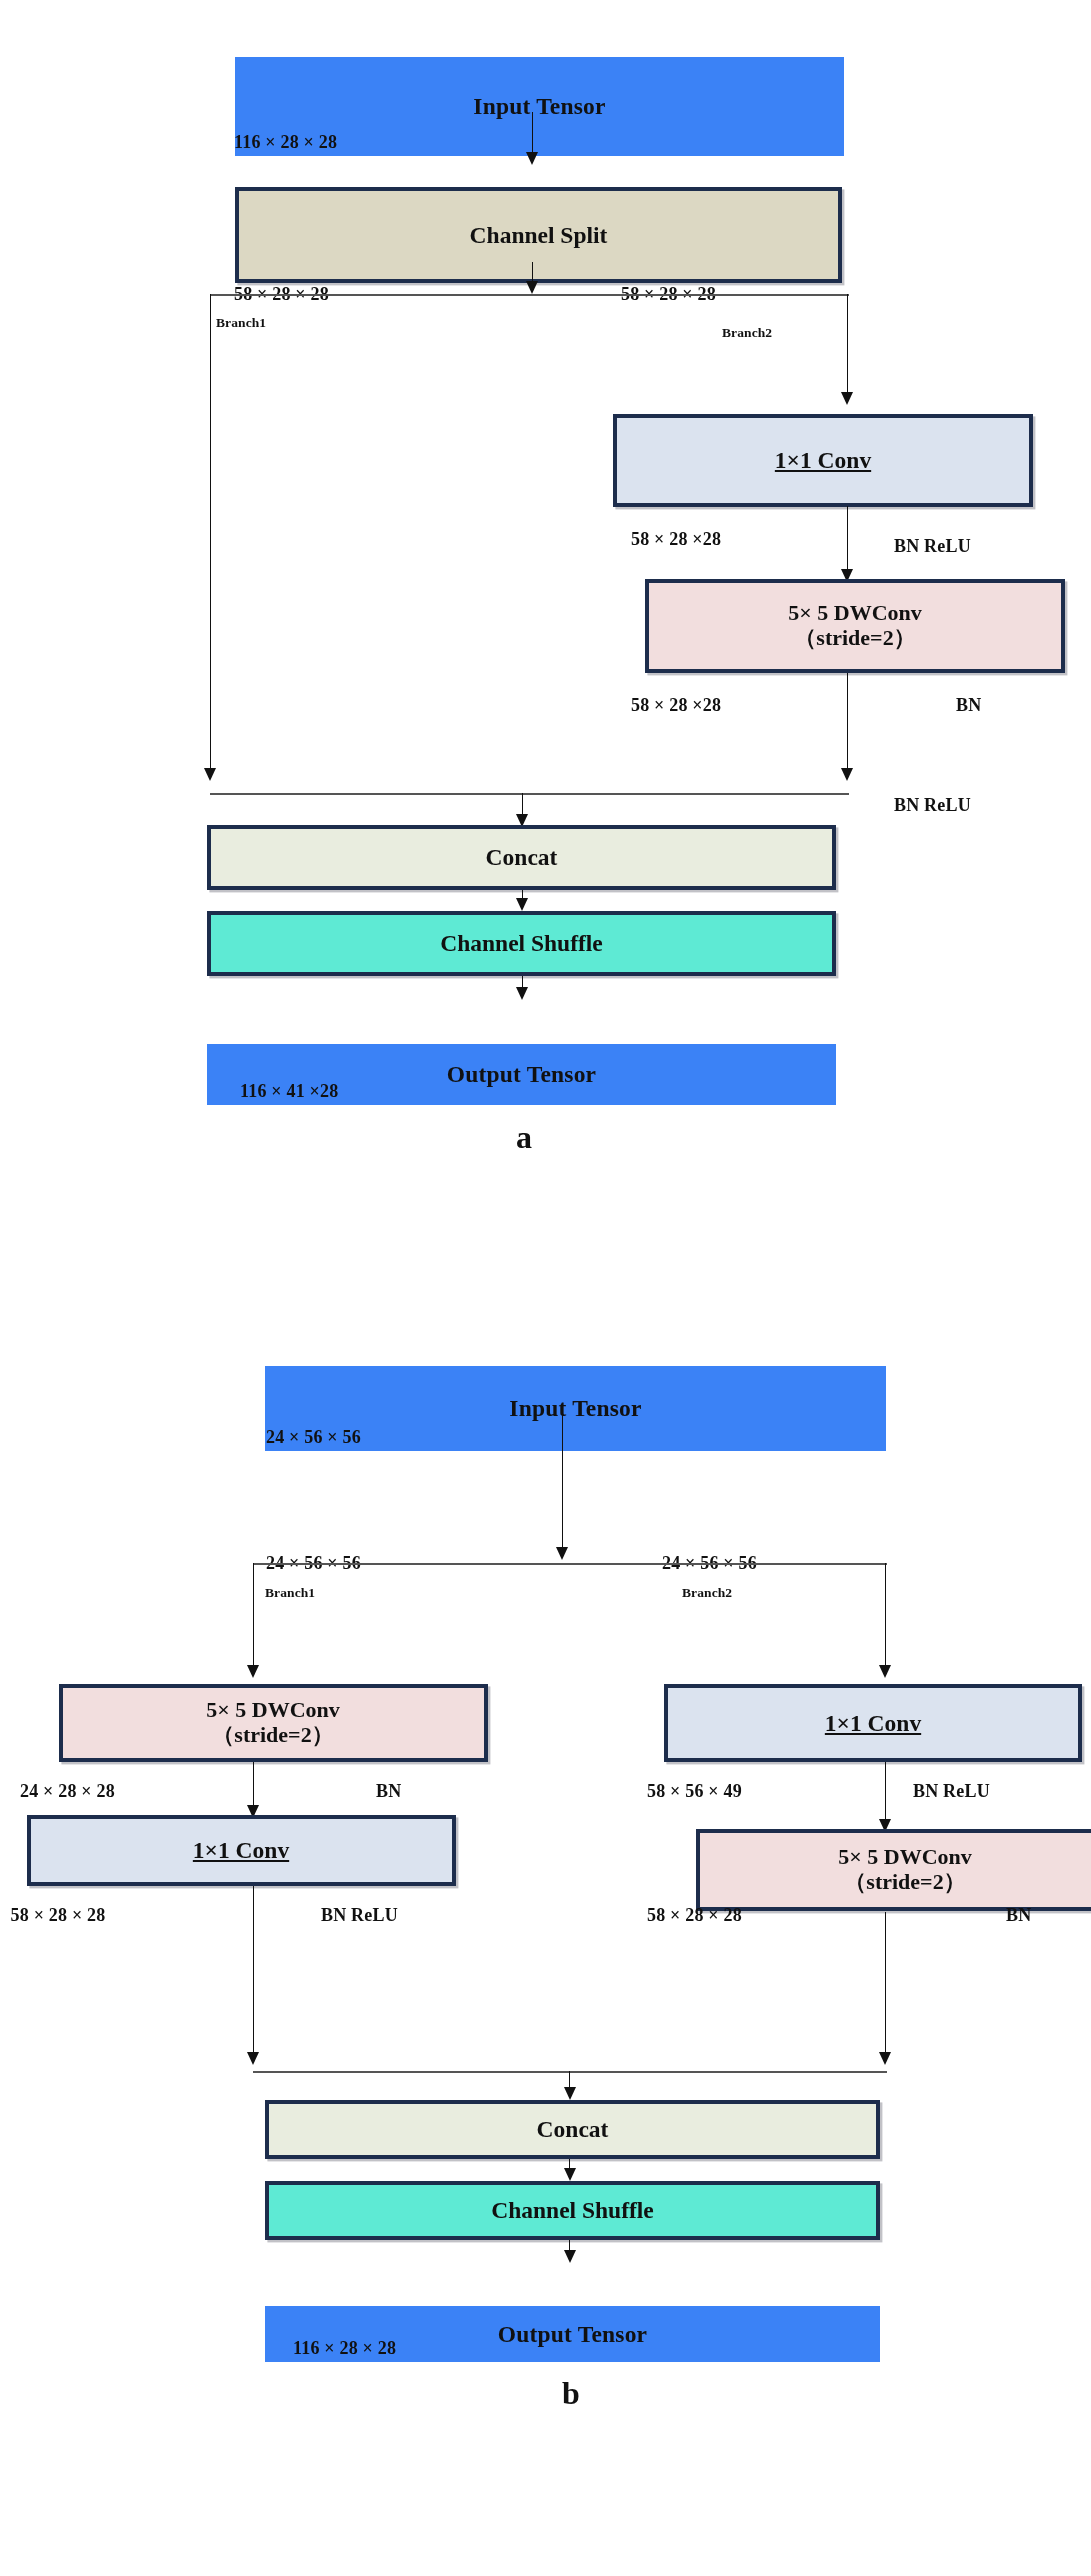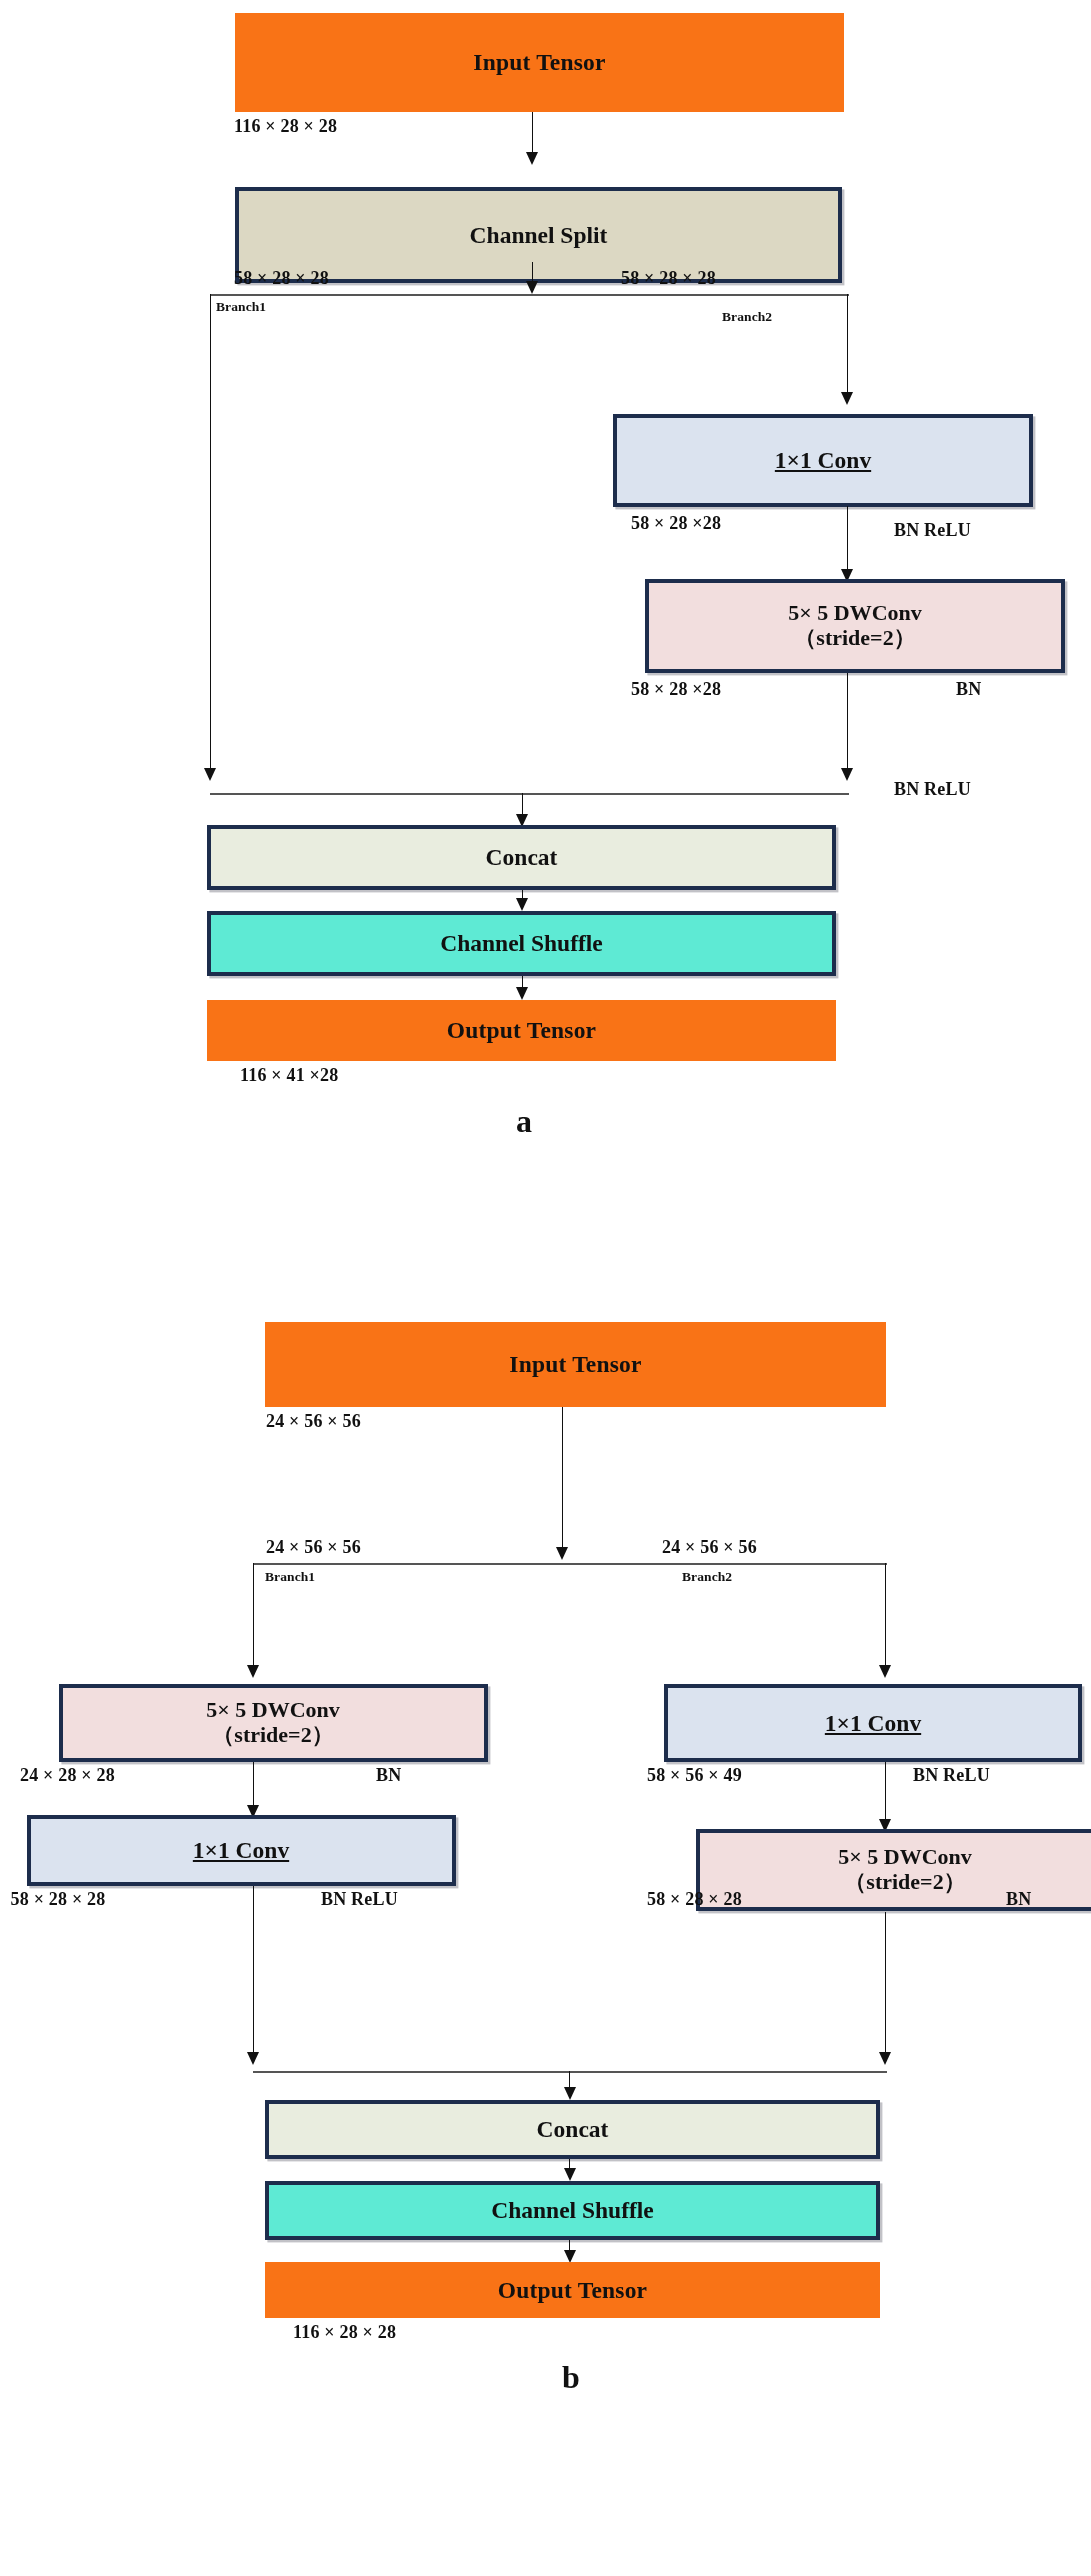--- a/index.html
+++ b/index.html
@@ -2,25 +2,26 @@
 <html style="font-size:9.4px"><head>
 <meta charset="utf-8">
 <style>
   html,body{margin:0;padding:0;background:#ffffff;}
   body{font-family:"Liberation Serif", serif;}
   #canvas{position:relative;width:1091px;height:2576px;background:#fff;overflow:hidden;}
 
   
   .tensor-box{
     position:absolute;
-    background:#f97316;
+    background:#3b82f6;
     display:flex;align-items:center;justify-content:center;
     color:#111;
     font-weight:700;
     letter-spacing:0.2px;
+    margin-top:44px;
   }
 
   
   .op-box{
     position:absolute;
     border:4.1px solid #1D2D4C;
     box-sizing:border-box;
     display:flex;align-items:center;justify-content:center;
     flex-direction:column;
     color:#111;
@@ -34,20 +35,21 @@
   .op-box.dwconv  {background:#F2DEDE;margin-left:32px;}
   .op-box.concat  {background:#E9EDDF;}
   .op-box.shuffle {background:#5eead4;}
 
   
   .lbl{
     position:absolute;
     color:#111;
     white-space:nowrap;
     font-weight:700;
+    margin-top:16px;
   }
   .dim{font-size:18px;letter-spacing:0.2px;}
   .note{font-size:18px;letter-spacing:0.2px;}
   .branch{font-size:13.5px;font-weight:700;letter-spacing:0.1px;}
   .panel-letter{font-size:32px;font-weight:700;}
 
   
   .vline{position:absolute;width:0;border-left:1.8px solid #111;}
   .hline{position:absolute;height:0;border-top:1.8px solid #111;}
   .hline.thick{border-top:2.4px solid #555;}

